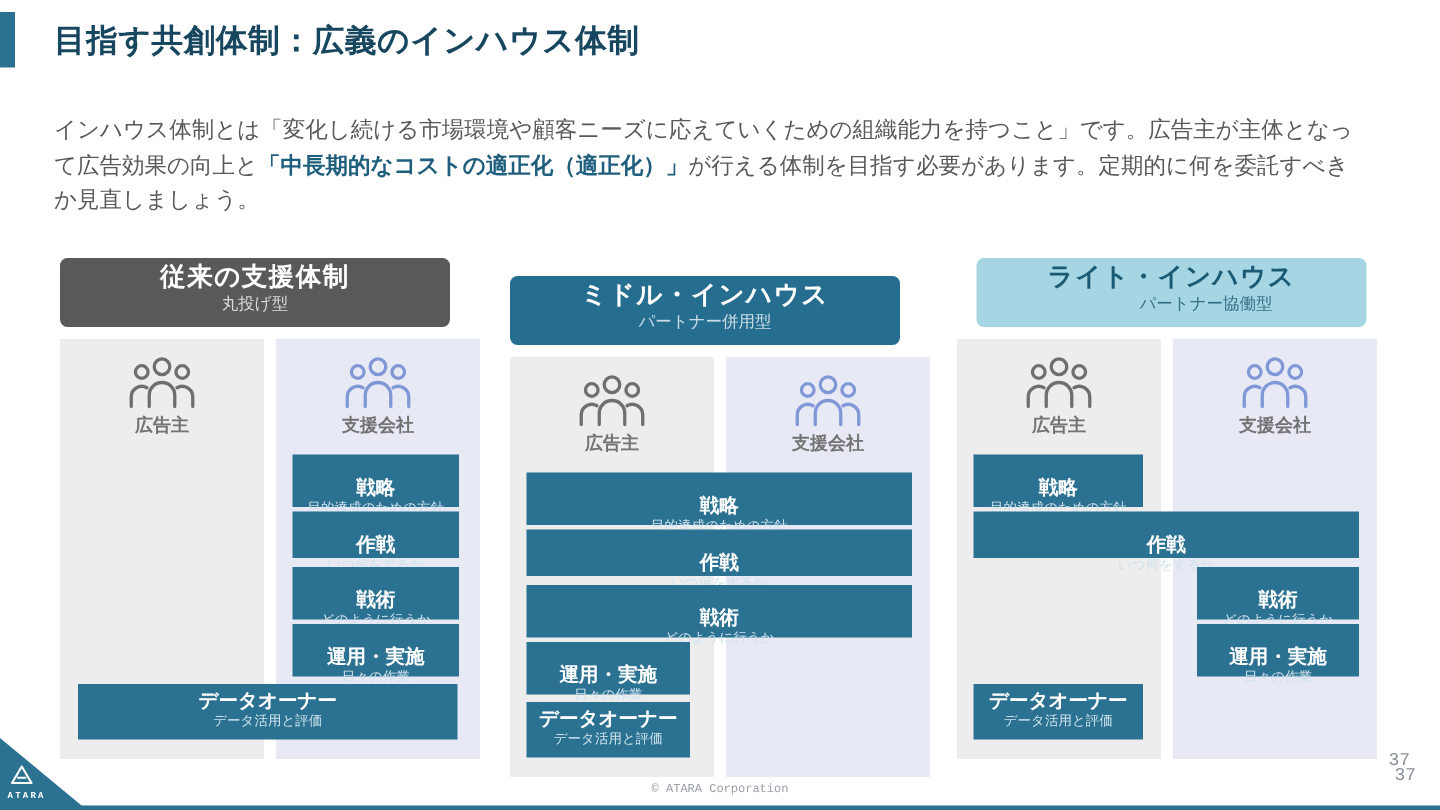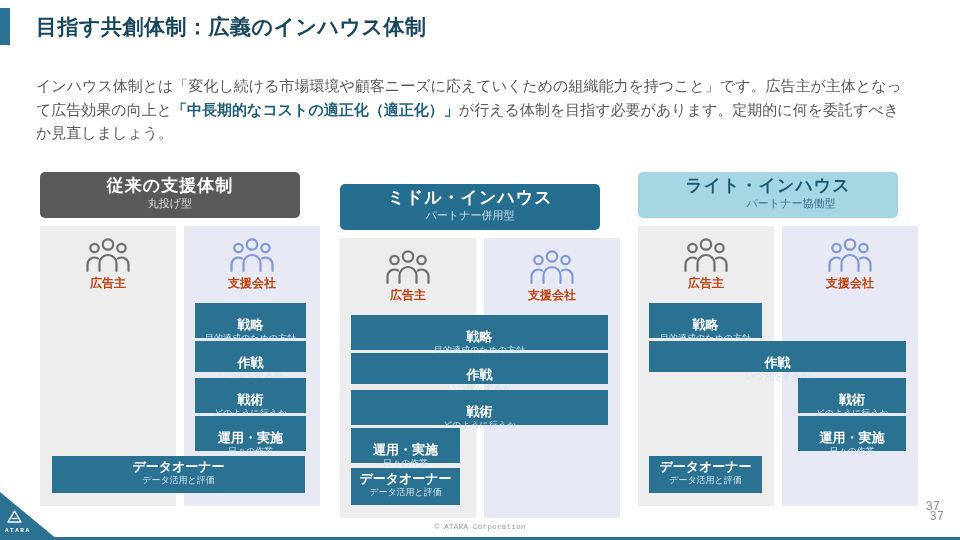--- a/index.html
+++ b/index.html
@@ -14,32 +14,32 @@
   .page-title { position:absolute; left:36px; top:13px; font-size:21px; font-weight:bold; color:#17465F; letter-spacing:0.5px; }
   
   .body-text { position:absolute; left:36px; top:76px; width:876px; font-size:15px; line-height:23.5px; color:#595959; }
   .body-text .hl { color:#1F5F7D; font-weight:bold; }
   
   .col { position:absolute; top:172px; width:280px; height:334px; }
   .col1 { left:40px; } .col2 { left:340px;margin-top:12px; } .col3 { left:638px; }
   .col-header { position:absolute; top:0; left:0; width:260px; height:46px; border-radius:5px; text-align:center; padding-top:5px; }
   .h-gray  { background:#595959; color:#ffffff; }
   .h-teal  { background:#256E90; color:#ffffff; }
-  .h-light { background:#A6D6E4; color:#1B5A74; }
+  .h-light { background:#A6D6E4; color:#1B5A74;margin-left:13px; }
   .ch-title { font-size:17px; font-weight:bold; line-height:20px; letter-spacing:1px; }
   .ch-sub   { font-size:11px; line-height:14px; opacity:0.92; }
   .h-gray .ch-sub { color:#e3e3e3; }
   .h-teal .ch-sub { color:#d7e6ee; }
   .h-light .ch-sub { color:#2C6880;padding-left:46px; }
   .panel { position:absolute; top:54px; width:136px; height:280px; }
   .panel-left  { left:0; background:#EDEDEE; }
   .panel-right { left:144px; background:#E7E9F4; }
   .people-block { position:absolute; top:11px; left:0; width:100%; text-align:center; }
   .people-block svg { display:block; margin:0 auto; }
-  .people-label { margin-top:2px; font-size:12px; font-weight:bold; color:#c2410c; }
+  .people-label { margin-top:2px; font-size:12px; font-weight:bold; color:#737373; }
   .tealbox { position:absolute; background:#2B7191; color:#ffffff; text-align:center; padding-top:15px; }
   .tb-title { font-size:13px; font-weight:bold; line-height:16px; }
   .tb-sub   { font-size:9px; line-height:11px; color:#CFE3EE; }
   
   .r1 { top:131px; height:35px; } .r2 { top:169px; height:31px; }
   .r3 { top:206px; height:35px; } .r4 { top:244px; height:35px; }
   .r5 { top:284px; height:37px; padding-top:4px; }
   
   .c1-narrow { left:155px; width:111px; }
   .c1-wide   { left:12px;  width:253px; }

